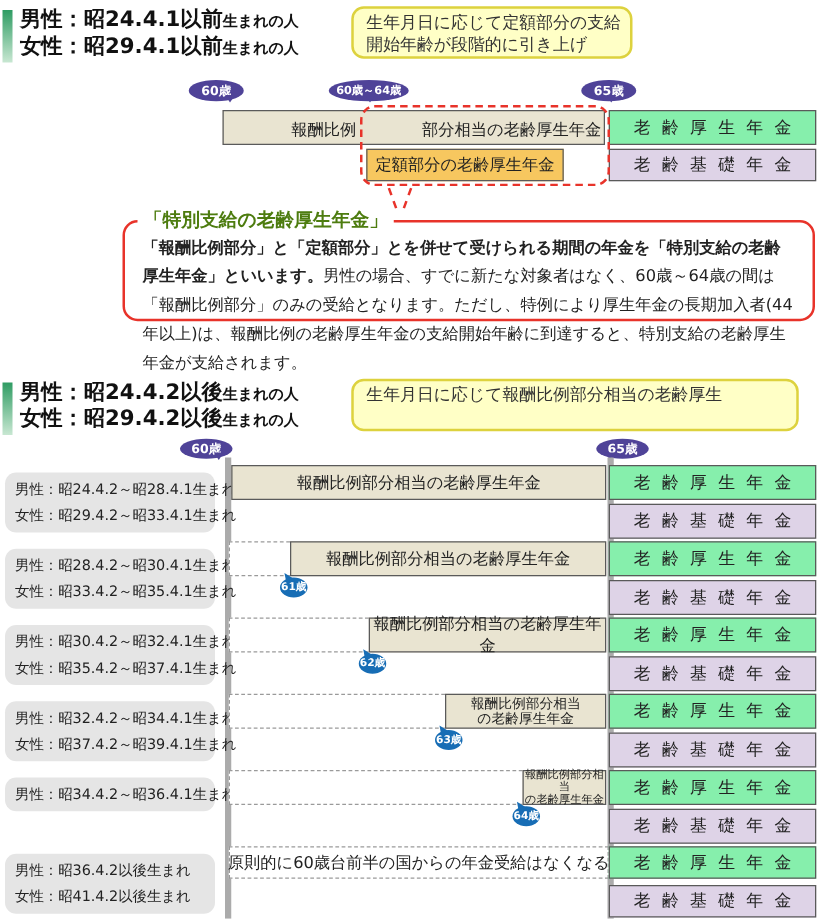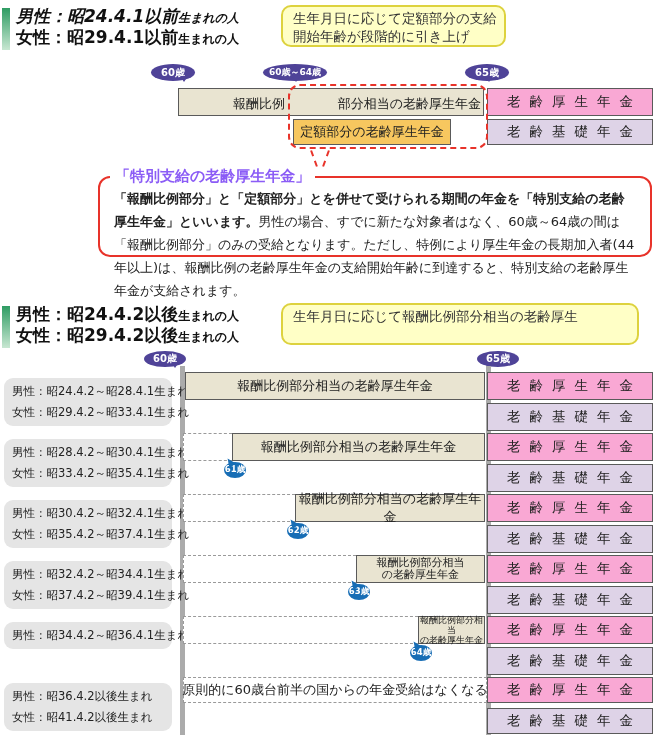--- a/index.html
+++ b/index.html
@@ -19,50 +19,50 @@
   .pbadge::after{content:'';position:absolute;bottom:-5px;width:0;height:0;
           border:4px solid transparent;border-top:6px solid #4f4398;}
   .tail-r::after{right:7px;}
   .tail-l::after{left:7px;}
   .tail-c::after{left:45%;}
   
   .bar{border:1px solid #5a5a5a;display:flex;align-items:center;justify-content:center;
        font-size:13px;color:#222;text-align:center;}
   .beige{background:#e9e4d1;}
   .orange{background:#f7c75f;}
-  .green{background:#f9a8d4;font-size:13.5px;letter-spacing:9px;text-indent:9px;}
+  .green{background:#86efac;font-size:13.5px;letter-spacing:9px;text-indent:9px;}
   .purple{background:#ded3e7;font-size:13.5px;letter-spacing:9px;text-indent:9px;}
   .two-line{flex-direction:column;font-size:11px;line-height:12.5px;}
   .two-line-xs{flex-direction:column;font-size:9px;line-height:10px;}
   
   .dashbox{border:1px dashed #9a9a9a;border-right:none;background:#fff;}
   .dashtext{border:1px dashed #9a9a9a;background:#fff;display:flex;align-items:center;
             justify-content:center;font-size:13px;white-space:nowrap;color:#222;}
   
   .rowlabel{background:#e5e5e5;border-radius:9px;font-size:11.5px;line-height:21px;
             padding:3px 4px 3px 8px;color:#222;white-space:nowrap;}
   
   .drop{background:#176db5;border-radius:50%;color:#fff;font-size:8.5px;font-weight:bold;
         display:flex;align-items:center;justify-content:center;width:22px;height:16px;white-space:nowrap;}
   .drop::before{content:'';position:absolute;top:-8px;left:1px;width:0;height:0;
         border:4px solid transparent;border-bottom:9px solid #176db5;transform:rotate(-35deg);}
   
   .reddash{border:2px dashed #e8332a;border-radius:12px;}
   .vtail{width:0;border-left:2px dashed #e8332a;height:17px;}
   .notebox{border:2px solid #e8332a;border-radius:12px;background:#fff;}
-  .notetitle{color:#8b5cf6;font-weight:bold;font-size:15px;background:#fff;
+  .notetitle{color:#4d7c0f;font-weight:bold;font-size:15px;background:#fff;
              padding:0 5px;white-space:nowrap;}
   .notebody{font-size:13px;line-height:23px;color:#222;}
   .vline{width:5px;background:#ababab;}
 </style>
 </head>
 <body>
 
 <div class="abs accent" style="left:2px;top:8px;height:42px;"></div>
-<div class="abs hdr" style="left:16px;top:6px;font-style:italic;">
+<div class="abs hdr" style="left:16px;top:6px;">
   <span>男性：昭24.4.1以前</span><span class="sm">生まれの人</span>
 </div>
 <div class="abs hdr" style="left:16px;top:27px;">
   <span>女性：昭29.4.1以前</span><span class="sm">生まれの人</span>
 </div>
 <div class="abs callout" style="left:281px;top:5px;width:225px;height:42px;">
   <div>生年月日に応じて定額部分の支給</div>
   <div>開始年齢が段階的に引き上げ</div>
 </div>
 

